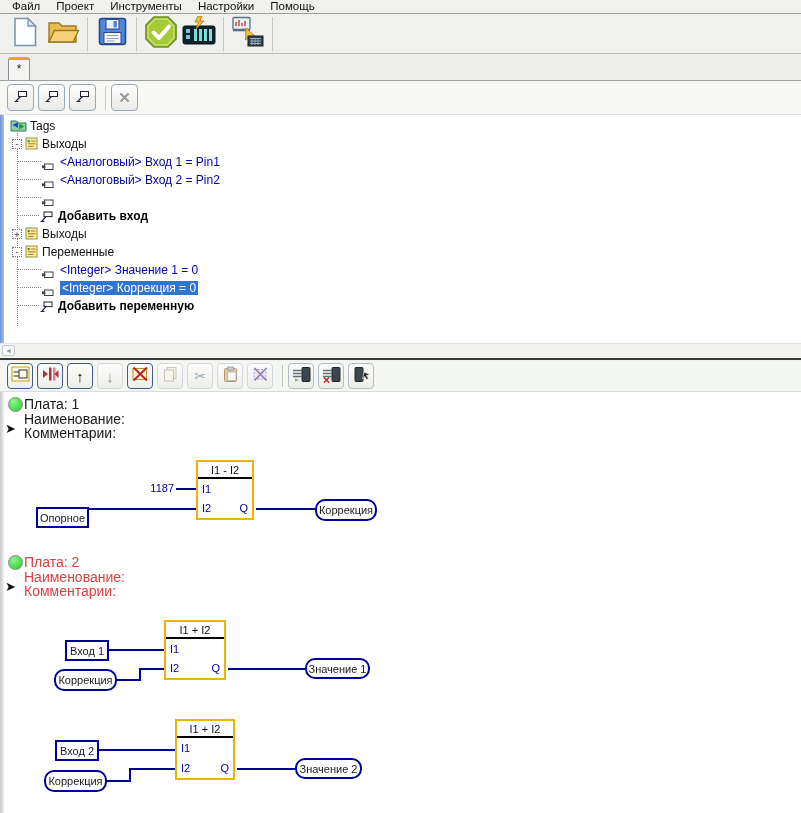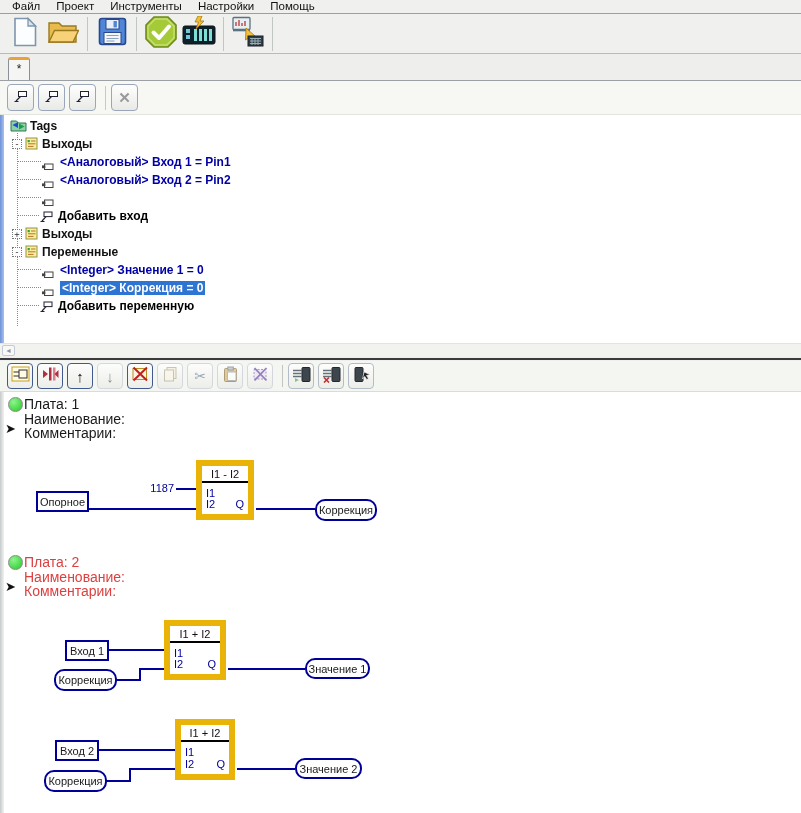--- a/index.html
+++ b/index.html
@@ -41,21 +41,21 @@
   .tree { position:absolute; left:4px; top:2px; right:0; }
   .tree-vline { position:absolute; left:13px; top:16px; height:193px; border-left:1px dotted #8a8a8a; }
   .tree-row { position:relative; height:18px; font-size:12px; line-height:18px; white-space:nowrap; }
   .tree-row.row-leaf::before, .tree-row.row-add::before {
       content:""; position:absolute; left:13px; top:8px; width:24px; border-top:1px dotted #8a8a8a; }
   .tree-row.row-add::before { width:22px; }
   .t-exp { position:absolute; left:8px; top:4px; width:10px; height:10px; background:#fff;
            border:1px dotted #7a7a7a; font-family:"DejaVu Sans Mono",monospace; font-size:9px;
            line-height:8px; text-align:center; color:#333; }
   .t-ico { position:absolute; display:inline-block; }
-  .t-label { position:absolute; color:#111;font-weight:bold; }
+  .t-label { position:absolute; color:#111; }
   .t-label.navy { color:var(--tree-item-fg,#0000a6); }
   .t-label.bold { font-weight:bold; color:#000; }
   .t-label .sel { background:var(--selection-bg,#2e74d2); color:var(--selection-fg,#fff); padding:0 2px; }
 
   .hscroll { position:absolute; left:0; right:0; bottom:0; height:13px; background:#f2f2ef; border-top:1px solid #e4e4e0; }
   .hs-btn { position:absolute; left:2px; top:1px; width:13px; height:11px; border:1px solid #c2cad6;
             border-radius:2px; background:#f8f8f6; font-size:7px; line-height:10px; text-align:center; color:#8a96a4; }
 
   
   .splitter { height:5px; background:#f0f0ee; position:relative; }
@@ -80,21 +80,21 @@
   .board-head { position:absolute; left:0; width:320px; height:48px; }
   .status-dot { position:absolute; left:8px; top:3px; width:15px; height:15px; border-radius:50%;
                 background:radial-gradient(circle at 35% 30%, #8df58d, var(--status-green,#22cc22));
                 border:1px solid #8a8a8a; }
   .bh-label { position:absolute; left:24px; font-size:14px; color:#1a1a1a; }
   .bh-label.red { color:var(--board-red,#dd4040); }
   .bh-arrow { position:absolute; left:5px; font-size:13px; color:#111; line-height:13px; }
 
   .wire { position:absolute; height:2px; background:var(--wire,#000099); }
   .vwire { position:absolute; width:2px; background:var(--wire,#000099); }
-  .fblock { position:absolute; border:6px solid #eab308; background:#fff; }
+  .fblock { position:absolute; border:2px solid #eab308; background:#fff; }
   .fblock .hdr { height:17px; border-bottom:2px solid #000; display:flex; align-items:center;
                  justify-content:center; font-size:11px; color:#101018; }
   .pin { position:absolute; font-size:11px; color:var(--wire,#000099); line-height:12px; }
   .pin.i1 { left:4px; top:21px; }
   .pin.i2 { left:4px; bottom:4px; }
   .pin.q  { right:4px; bottom:4px; }
   .tagbox { position:absolute; border:2px solid var(--wire,#000099); background:#fff;
             display:flex; align-items:center; justify-content:center; font-size:11px; color:#1a1a1a; }
   .tagbox.round { border-radius:10px; }
   .const-val { position:absolute; font-size:11px; color:var(--wire,#000099); text-align:right; }
@@ -448,21 +448,21 @@
     </div>
 
     <span class="const-val" style="left:146px;top:90px;width:28px">1187</span>
     <div class="wire" style="left:176px;top:96px;width:20px"></div>
     <div class="fblock" style="left:196px;top:68px;width:58px;height:60px">
       <div class="hdr">I1 - I2</div>
       <span class="pin i1">I1</span>
       <span class="pin i2">I2</span>
       <span class="pin q">Q</span>
     </div>
-    <div class="tagbox" style="left:36px;top:99px;width:53px;height:21px">Опорное</div>
+    <div class="tagbox" style="left:36px;top:115px;width:53px;height:21px">Опорное</div>
     <div class="wire" style="left:89px;top:116px;width:107px"></div>
     <div class="wire" style="left:256px;top:116px;width:59px"></div>
     <div class="tagbox round" style="left:315px;top:107px;width:62px;height:22px">Коррекция</div>
 
     <div class="board-head" style="top:160px">
       <span class="status-dot"></span>
       <span class="bh-label red" style="top:2px">Плата: 2</span>
       <span class="bh-label red" style="top:17px">Наименование:</span>
       <span class="bh-arrow" style="top:28px">➤</span>
       <span class="bh-label red" style="top:31px">Комментарии:</span>

